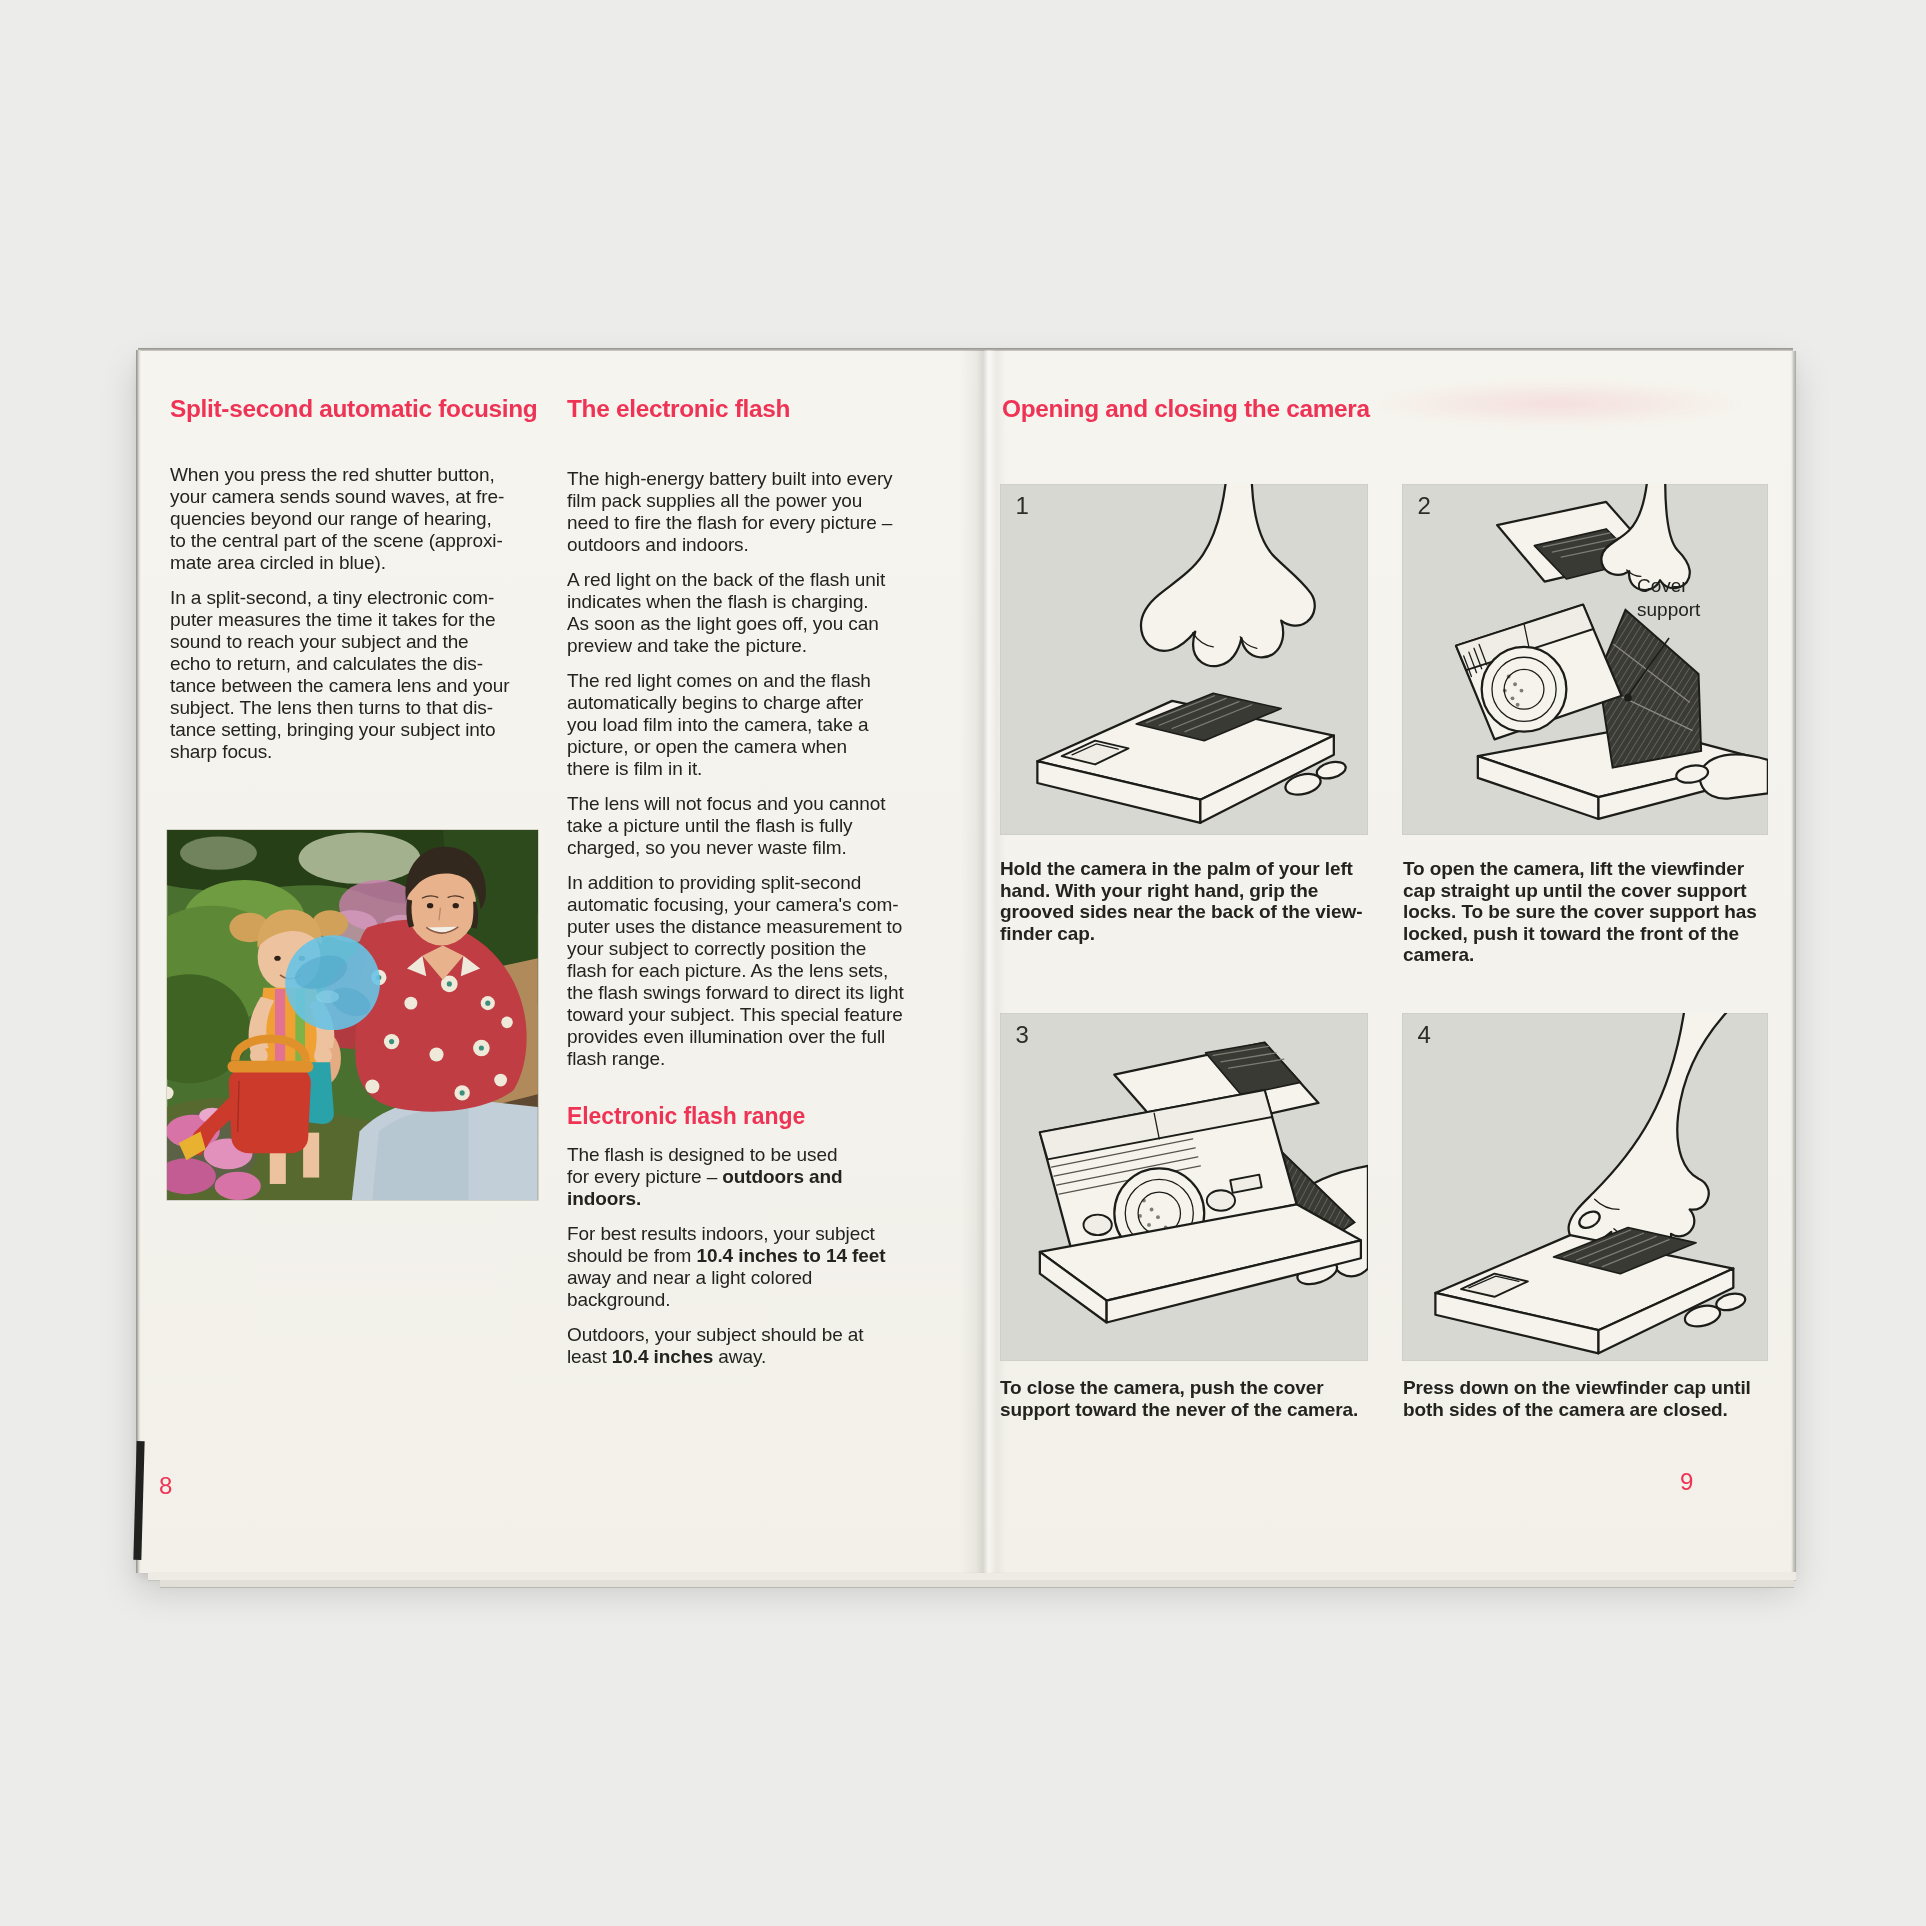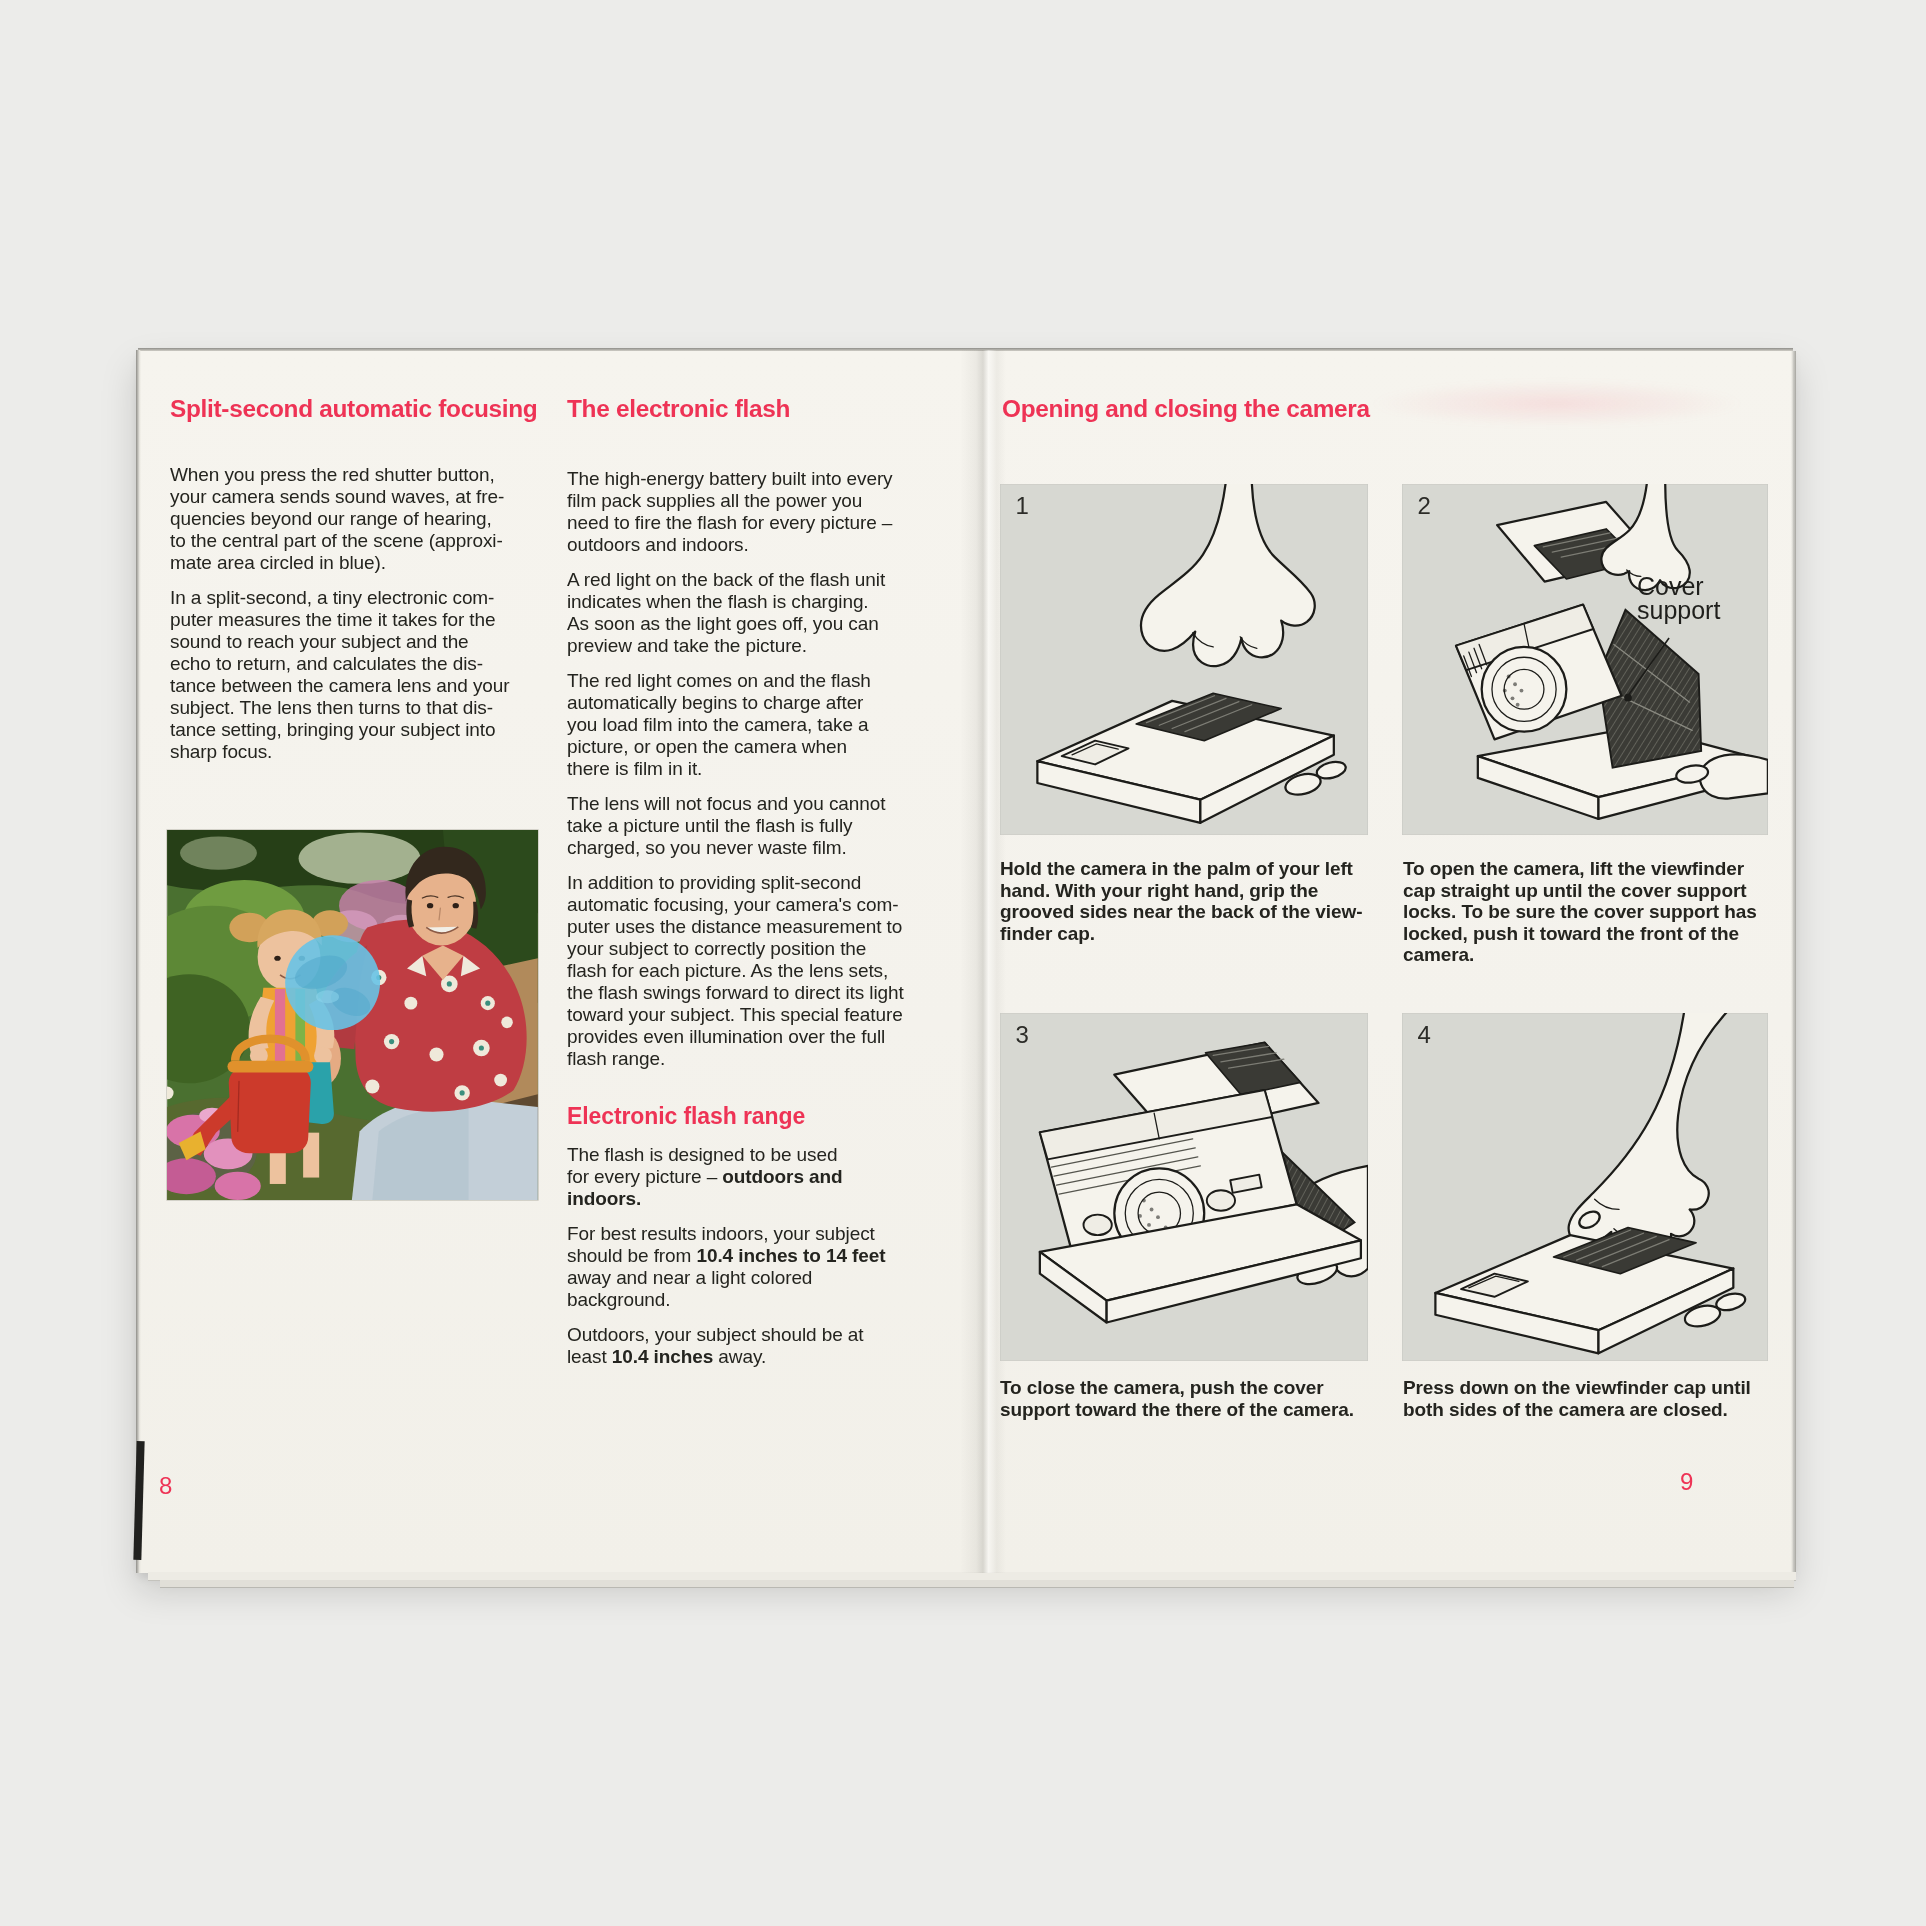--- a/index.html
+++ b/index.html
@@ -24,21 +24,21 @@
           background:linear-gradient(90deg,rgba(60,60,52,0) 0%,rgba(60,60,52,0.06) 35%,
           rgba(60,60,52,0.15) 50%,rgba(255,255,255,0.38) 62%,rgba(60,60,52,0.05) 80%,rgba(60,60,52,0) 100%);}
   .h-red{position:absolute;font-size:24.4px;font-weight:bold;color:#ee3355;letter-spacing:-0.3px;white-space:nowrap;}
   .body-col{position:absolute;font-size:19px;line-height:22px;letter-spacing:-0.1px;}
   .body-col p{margin:0 0 13px 0;}
   .sub-red{font-size:23px;font-weight:bold;color:#ee3355;margin:35px 0 16.7px 0;}
   .caption{position:absolute;font-size:19px;line-height:21.5px;letter-spacing:-0.1px;font-weight:bold;}
   .panel{position:absolute;background:#d7d8d2;box-shadow:inset 0 0 0 0.6px rgba(120,120,112,0.15);}
   .panel svg{position:absolute;left:0;top:0;}
   .panel-number{position:absolute;left:15.4px;top:7.7px;font-size:24px;color:#2c2c28;}
-  .cover-label{position:absolute;left:235px;top:90px;width:119px;font-size:25px;line-height:24px;color:#1f1f1c;}
+  .cover-label{position:absolute;left:235px;top:90px;width:119px;font-size:19px;line-height:24px;color:#1f1f1c;}
   .pagenum{position:absolute;font-size:24px;color:#ee3355;}
   .photo{position:absolute;left:29px;top:480px;width:371px;height:370px;box-shadow:0 0 0 0.6px rgba(90,85,70,0.35);}
   .ghost{position:absolute;left:1236px;top:31px;width:366px;height:45px;border-radius:26px;
          background:radial-gradient(ellipse at center,rgba(240,120,140,0.17),rgba(240,120,140,0) 72%);
          filter:blur(3.2px);}
   .wh{fill:#f5f3ec;stroke:#1c1c19;stroke-width:3.5;stroke-linejoin:round;}
   .wh2{fill:#efede5;stroke:#1c1c19;stroke-width:3;stroke-linejoin:round;}
   .dk{fill:#3a3a35;stroke:#1c1c19;stroke-width:2.5;stroke-linejoin:round;}
   .thin{fill:none;stroke:#1c1c19;stroke-width:2;stroke-linecap:round;}
 </style>
@@ -332,19 +332,19 @@
           <path class="thin" d="M252,380 L356,338 M272,385 L376,343 M292,390 L396,348 M312,395 L416,353" style="stroke:#7c7c74"></path>
           <path class="wh2" d="M92,430 L144,406 L196,418 L144,442 Z"></path>
           <path class="thin" d="M104,428 L146,410 L182,418"></path>
           <ellipse class="wh" cx="468" cy="472" rx="28" ry="15" transform="rotate(-14 468 472)"></ellipse>
           <ellipse class="wh" cx="512" cy="450" rx="23" ry="12" transform="rotate(-14 512 450)"></ellipse>
         </g>
       </svg>
       <div class="panel-number">4</div>
     </div>
 
-    <div class="caption" style="left:862px;top:1027px;width:369px;">To close the camera, push the cover<br>support toward the <b>there</b> of the camera.</div>
+    <div class="caption" style="left:862px;top:1027px;width:369px;">To close the camera, push the cover<br>support toward the <b>never</b> of the camera.</div>
     <div class="caption" style="left:1265px;top:1027px;width:371px;">Press down on the viewfinder cap until<br>both sides of the camera are closed.</div>
 
     <div class="pagenum" style="left:1542px;top:1118px;">9</div>
   </div>
 </div>
 
 
 </body></html>

